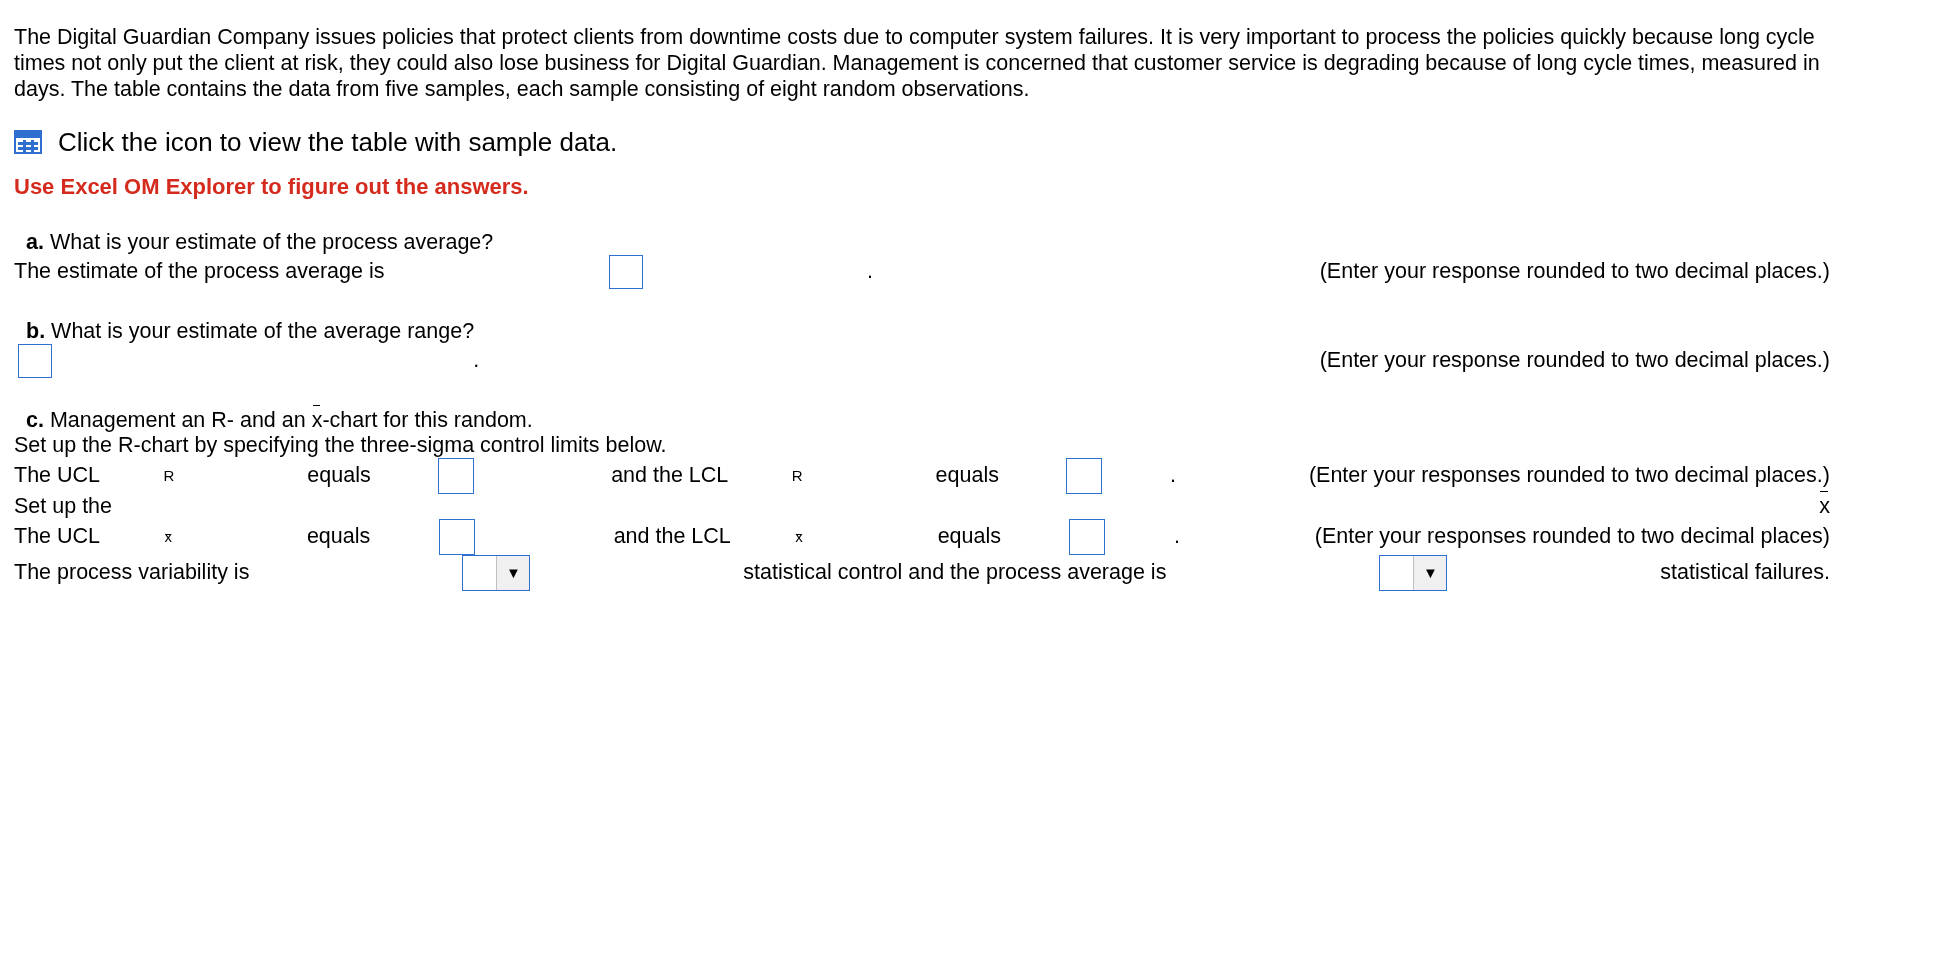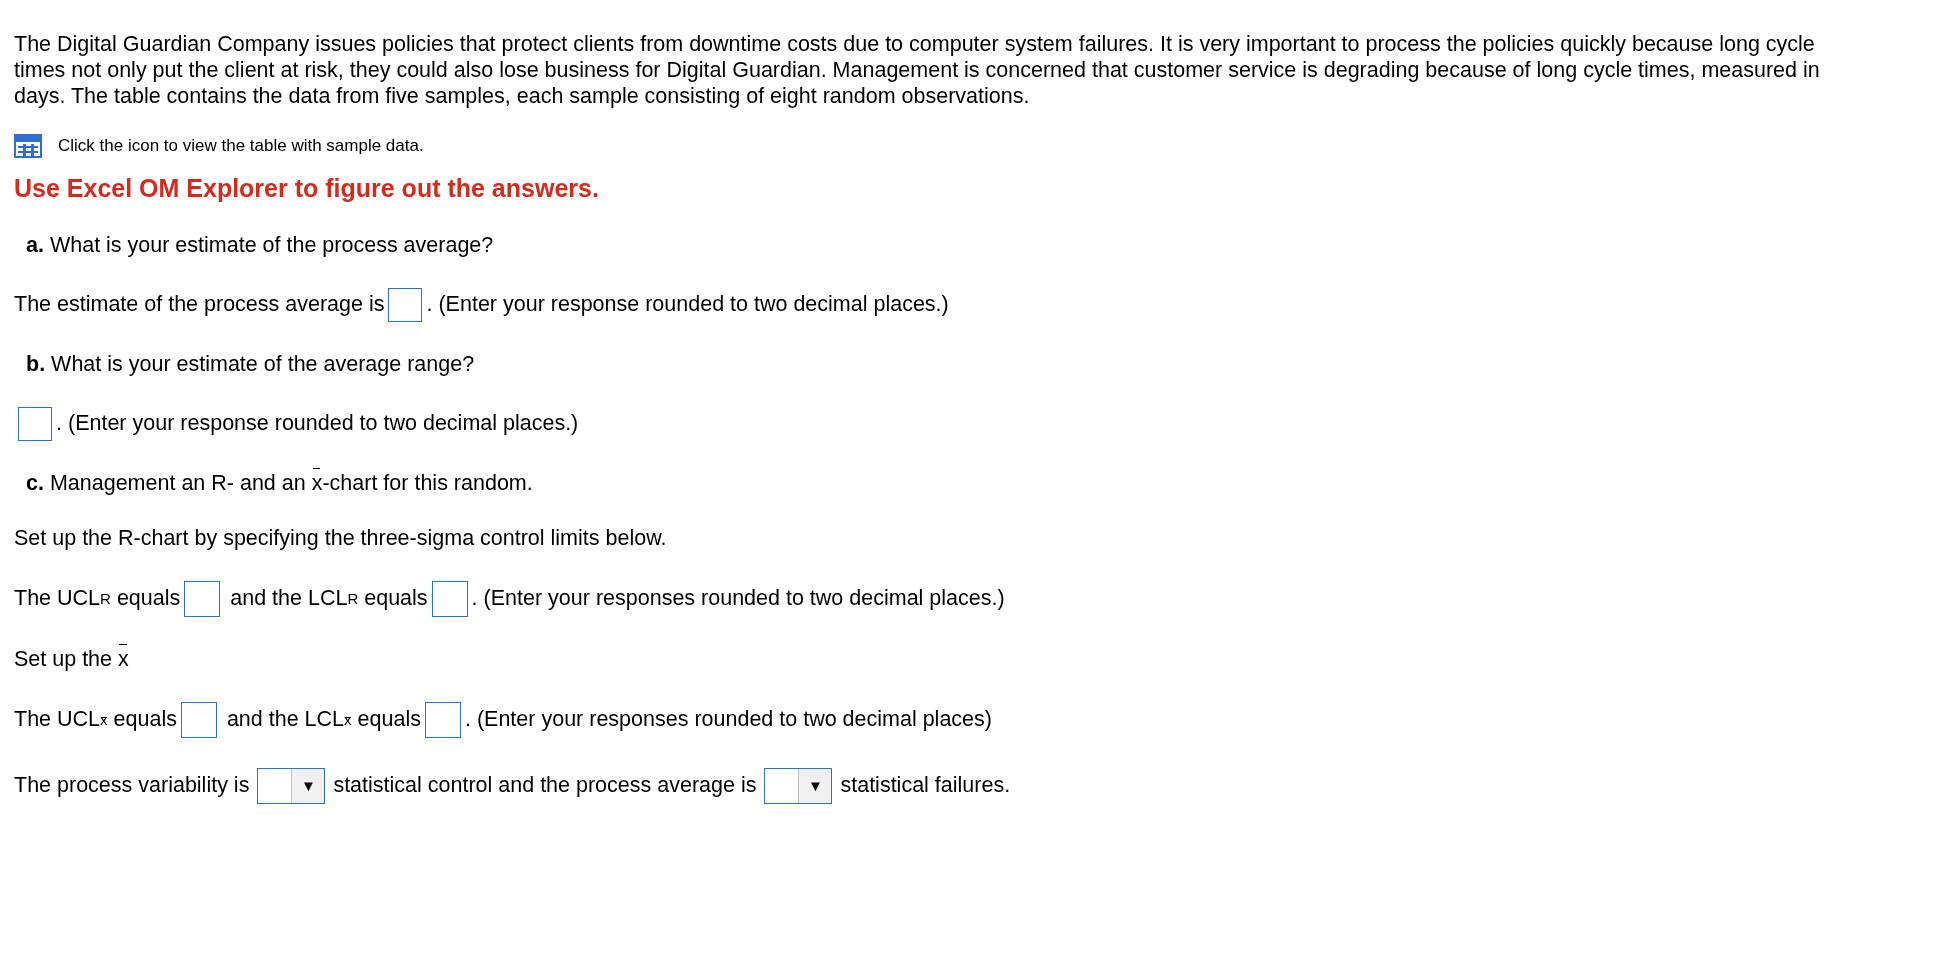--- a/index.html
+++ b/index.html
@@ -8,21 +8,21 @@
     background: #ffffff;
   }
   body {
     width: 1946px;
     height: 958px;
     font-family: "Liberation Sans", sans-serif;
     color: #000000;
     overflow: hidden;
   }
   .page {
-    padding: 27px 14px 0 14px;
+    padding: 20px 14px 0 14px;
     box-sizing: border-box;
     width: 1844px;
   }
   .intro {
     font-size: 21.5px;
     line-height: 1.22;
     max-width: 1900px;
     margin: 4px 0 0 0;
   }
   .icon-row {
@@ -47,41 +47,41 @@
   }
   .table-icon .cell {
     position: absolute;
     background: #2f6fd0;
   }
   .table-icon .v1 { left: 7px; top: 8px; width: 2.5px; height: 12px; }
   .table-icon .v2 { left: 15px; top: 8px; width: 2.5px; height: 12px; }
   .table-icon .h1 { left: 2px; top: 10px; width: 20px; height: 2.5px; }
   .table-icon .h2 { left: 2px; top: 15px; width: 20px; height: 2.5px; }
   .icon-caption {
-    font-size: 17px;
+    font-size: 26px;
     margin-left: 16px;
   }
   .warning {
     color: #d52b1e;
     font-weight: bold;
-    font-size: 25px;
+    font-size: 22px;
     margin-top: 16px;
   }
   .q {
     font-size: 21.5px;
     margin-top: 30px;
     margin-left: 12px;
   }
   .q .label { font-weight: bold; }
   .stmt {
     font-size: 21.5px;
-    margin-top: 30px;
     display: flex;
     align-items: center;
     flex-wrap: wrap;
+    justify-content: space-between;
   }
   .stmt .txt { white-space: pre; }
   .ital { }
   .answer-box {
     display: inline-block;
     width: 34px;
     height: 34px;
     border: 1.5px solid #2f6fd0;
     background: #ffffff;
     box-sizing: border-box;

